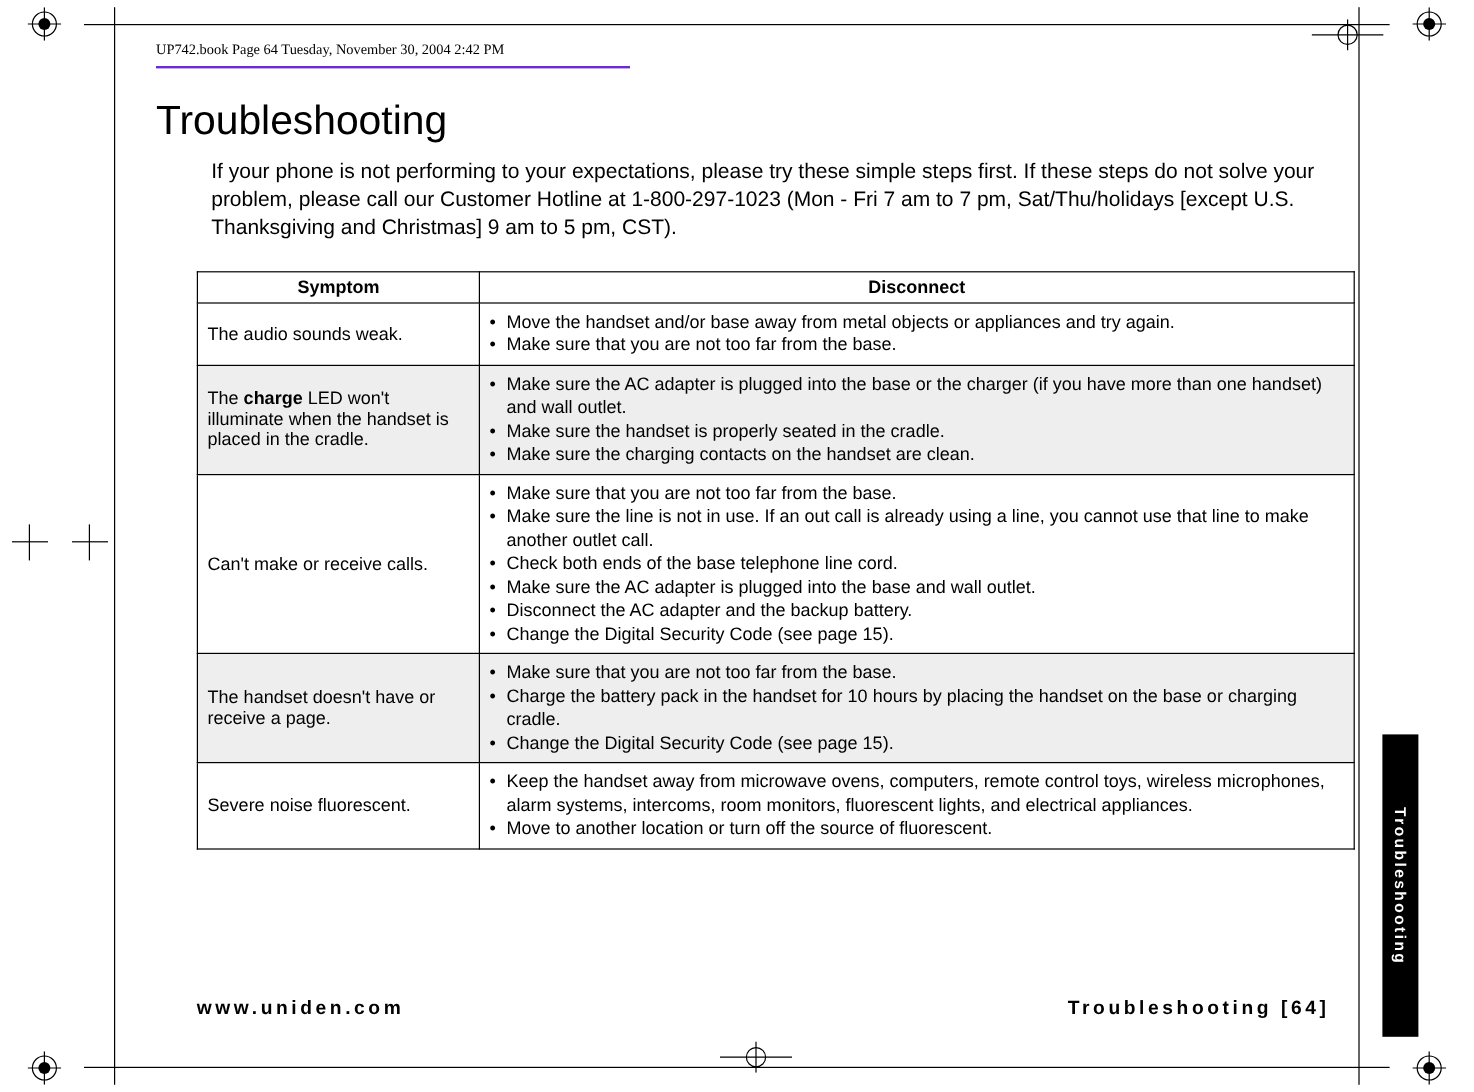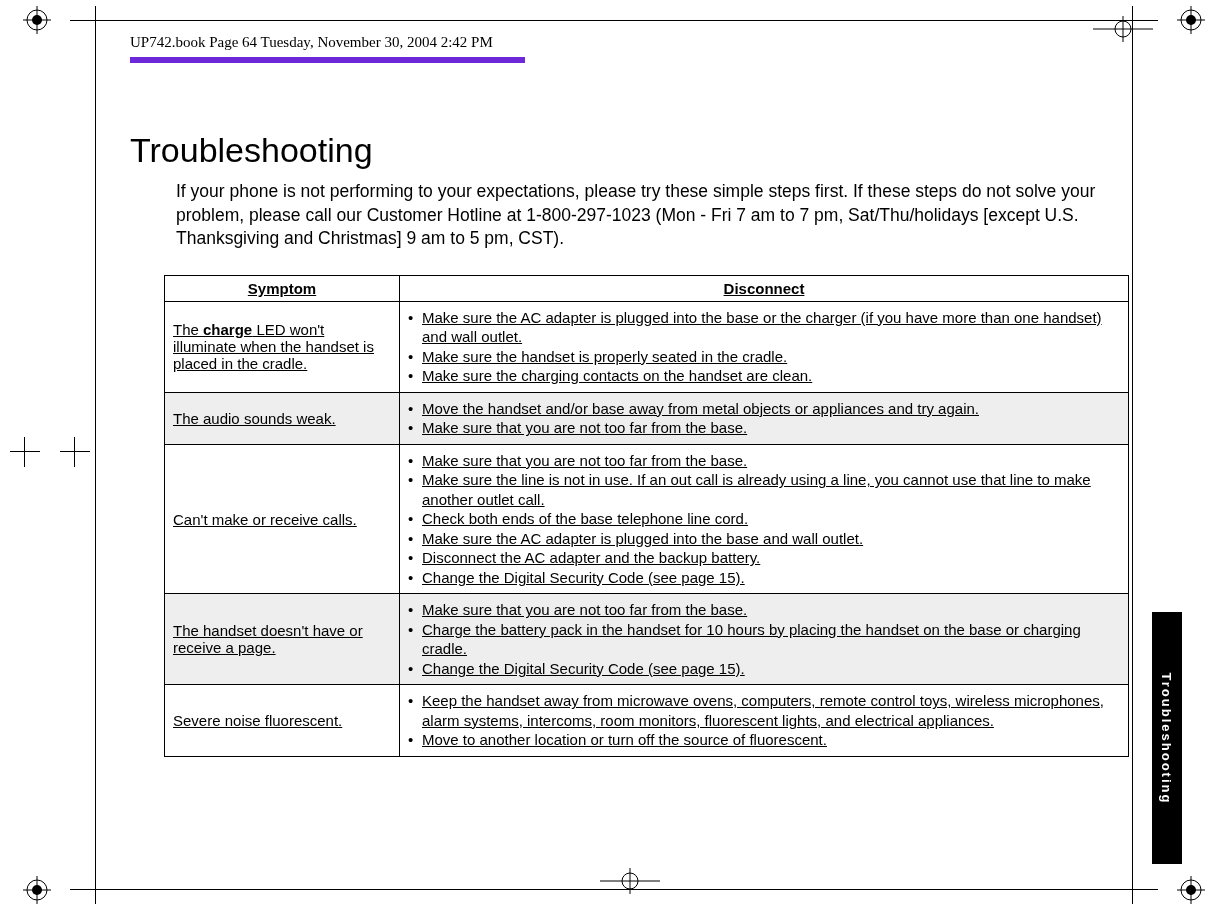--- a/index.html
+++ b/index.html
@@ -49,24 +49,24 @@
   .page {
     position: absolute;
     left: 130px;
     right: 60px;
     top: 30px;
     bottom: 30px;
   }
 
   .runhead {
     font-family: "Times New Roman", serif;
-    font-size: 15px;
+    font-size: 12px;
     padding: 4px 0 6px 0;
-    border-bottom: 6px solid #6d28d9;
-    margin-bottom: 68px;
+    border-bottom: 2px solid #6d28d9;
+    margin-bottom: 25px;
     width: 395px;
   }
 
   h1.title {
     font-family: "Trebuchet MS", "Lucida Sans", sans-serif;
     font-weight: normal;
     font-size: 34px;
     margin: 0 0 10px 0;
   }
 
@@ -81,21 +81,20 @@
     border-collapse: collapse;
     width: 965px;
     margin-left: 34px;
     font-size: 15px;
   }
   table.ts th, table.ts td {
     border: 1px solid #000;
     padding: 4px 8px;
     vertical-align: middle;
     text-align: left;
-    text-decoration: underline;
   }
   table.ts th {
     font-weight: bold;
     text-align: center;
     background: #fff;
   }
   table.ts tbody tr:nth-child(even) td { background: #eeeeee; }
   table.ts td.sym { width: 235px; }
   .bullets { margin: 2px 0; padding: 0; list-style: none; }
   .bullets li { position: relative; padding-left: 14px; line-height: 1.3; }
@@ -212,37 +211,37 @@
 
   <table class="ts">
     <thead>
       <tr>
         <th>Symptom</th>
         <th>Disconnect</th>
       </tr>
     </thead>
     <tbody>
       <tr>
+        <td class="sym">The audio sounds weak.</td>
+        <td>
+          <ul class="bullets">
+            <li>Move the handset and/or base away from metal objects or appliances and try again.</li>
+            <li>Make sure that you are not too far from the base.</li>
+          </ul>
+        </td>
+      </tr>
+      <tr>
         <td class="sym">
           <span>The </span><span class="bold">charge</span><span> LED won't illuminate when the handset is placed in the cradle.</span>
         </td>
         <td>
           <ul class="bullets">
             <li>Make sure the AC adapter is plugged into the base or the charger (if you have more than one handset) and wall outlet.</li>
             <li>Make sure the handset is properly seated in the cradle.</li>
             <li>Make sure the charging contacts on the handset are clean.</li>
-          </ul>
-        </td>
-      </tr>
-      <tr>
-        <td class="sym">The audio sounds weak.</td>
-        <td>
-          <ul class="bullets">
-            <li>Move the handset and/or base away from metal objects or appliances and try again.</li>
-            <li>Make sure that you are not too far from the base.</li>
           </ul>
         </td>
       </tr>
       <tr>
         <td class="sym">Can't make or receive calls.</td>
         <td>
           <ul class="bullets">
             <li>Make sure that you are not too far from the base.</li>
             <li>Make sure the line is not in use. If an out call is already using a line, you cannot use that line to make another outlet call.</li>
             <li>Check both ends of the base telephone line cord.</li>
@@ -267,14 +266,18 @@
         <td>
           <ul class="bullets">
             <li>Keep the handset away from microwave ovens, computers, remote control toys, wireless microphones, alarm systems, intercoms, room monitors, fluorescent lights, and electrical appliances.</li>
             <li>Move to another location or turn off the source of fluorescent.</li>
           </ul>
         </td>
       </tr>
     </tbody>
   </table>
 
+  <div class="footer">
+    <span>www.uniden.com</span>
+    <span>Troubleshooting [64]</span>
+  </div>
 
 </div>
 
 </body></html>

